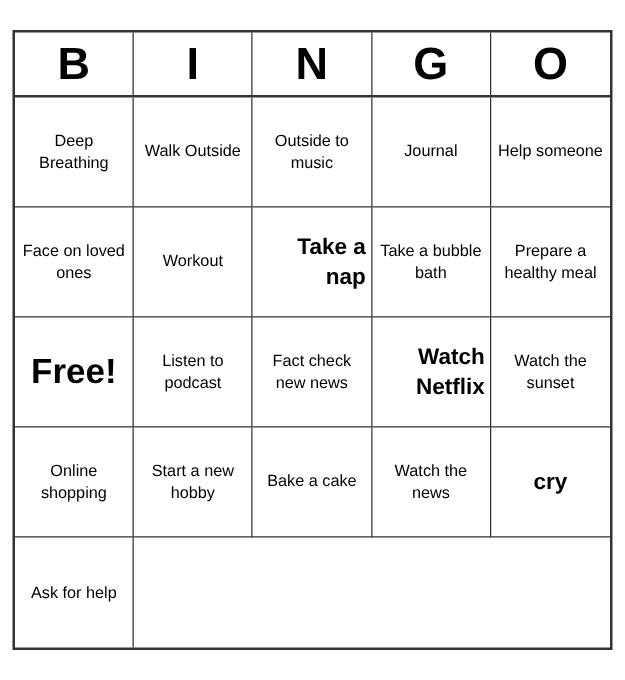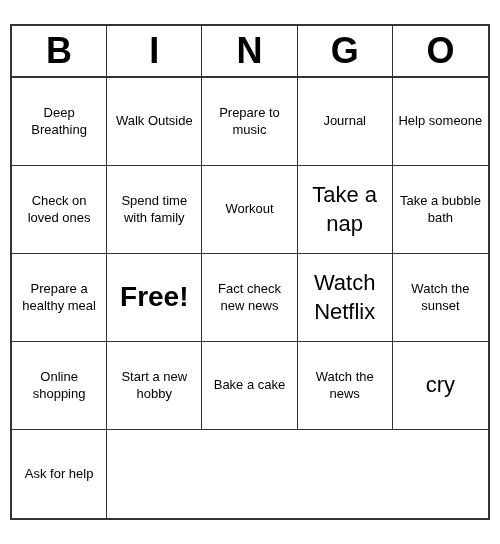--- a/index.html
+++ b/index.html
@@ -66,22 +66,23 @@
     .bingo-cell:nth-child(n+21) {
       border-bottom: none;
     }
 
     .cell-large {
       font-size: 22px;
       font-weight: bold;
     }
 
     .cell-medium {
-      font-size: 22px;
-      font-weight: normal;
+      font-size: 18px;
+      font-weight: bold;
+      text-align: right;
     }
 
     .cell-free {
       font-size: 28px;
       font-weight: bold;
     }
   </style>
 </head>
 <body>
 
@@ -91,30 +92,30 @@
   <div class="bingo-letter">B</div>
       <div class="bingo-letter">I</div>
       <div class="bingo-letter">N</div>
       <div class="bingo-letter">G</div>
       <div class="bingo-letter">O</div>
     </div>
   <div class="bingo-grid">
 
   <div class="bingo-cell">Deep Breathing</div>
       <div class="bingo-cell">Walk Outside</div>
-      <div class="bingo-cell">Prepare to music</div>
+      <div class="bingo-cell">Outside to music</div>
       <div class="bingo-cell">Journal</div>
       <div class="bingo-cell">Help someone</div>
-      <div class="bingo-cell">Check on loved ones</div>
-      <div class="bingo-cell">Spend time with family</div>
+      <div class="bingo-cell">Face on loved ones</div>
       <div class="bingo-cell">Workout</div>
       <div class="bingo-cell cell-medium">Take a nap</div>
       <div class="bingo-cell">Take a bubble bath</div>
       <div class="bingo-cell">Prepare a healthy meal</div>
       <div class="bingo-cell cell-free">Free!</div>
+      <div class="bingo-cell">Listen to podcast</div>
       <div class="bingo-cell">Fact check new news</div>
       <div class="bingo-cell cell-medium">Watch Netflix</div>
       <div class="bingo-cell">Watch the sunset</div>
       <div class="bingo-cell">Online shopping</div>
       <div class="bingo-cell">Start a new hobby</div>
       <div class="bingo-cell">Bake a cake</div>
       <div class="bingo-cell">Watch the news</div>
       <div class="bingo-cell cell-medium">cry</div>
       <div class="bingo-cell">Ask for help</div>
     </div>

